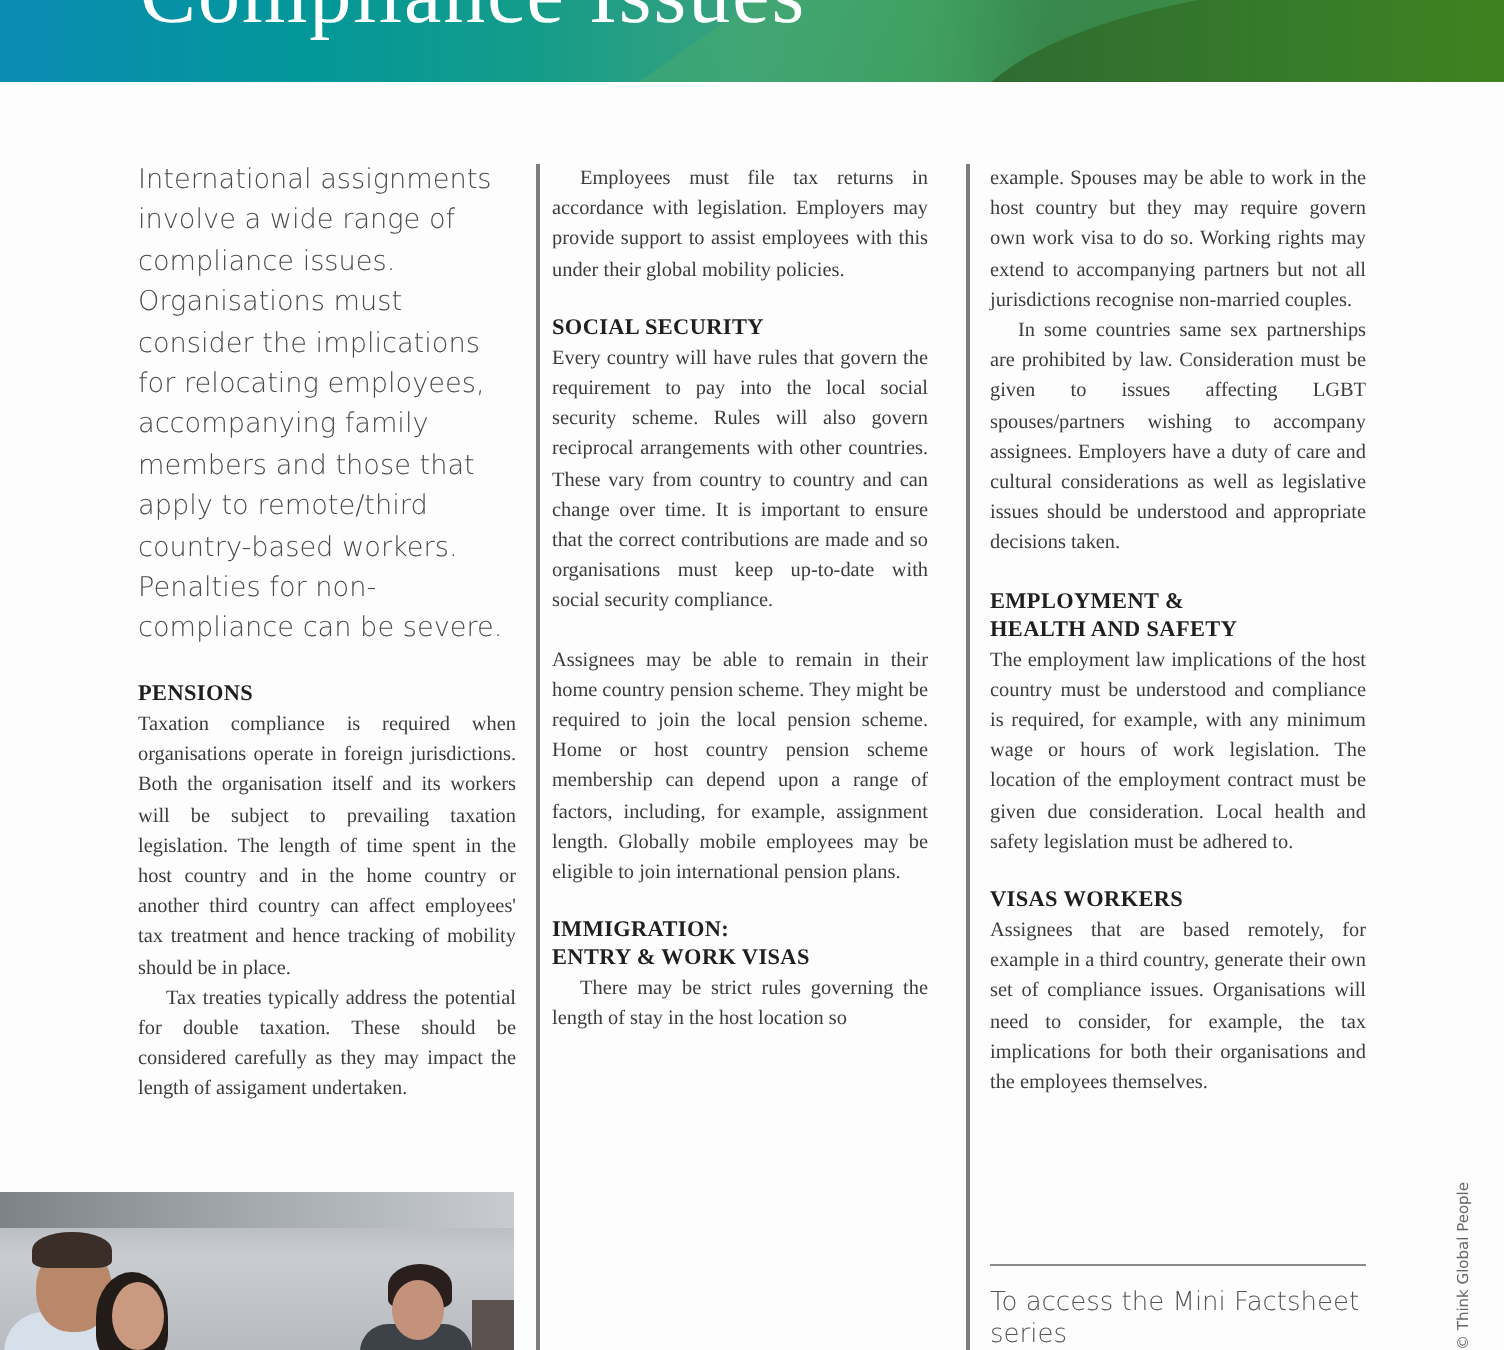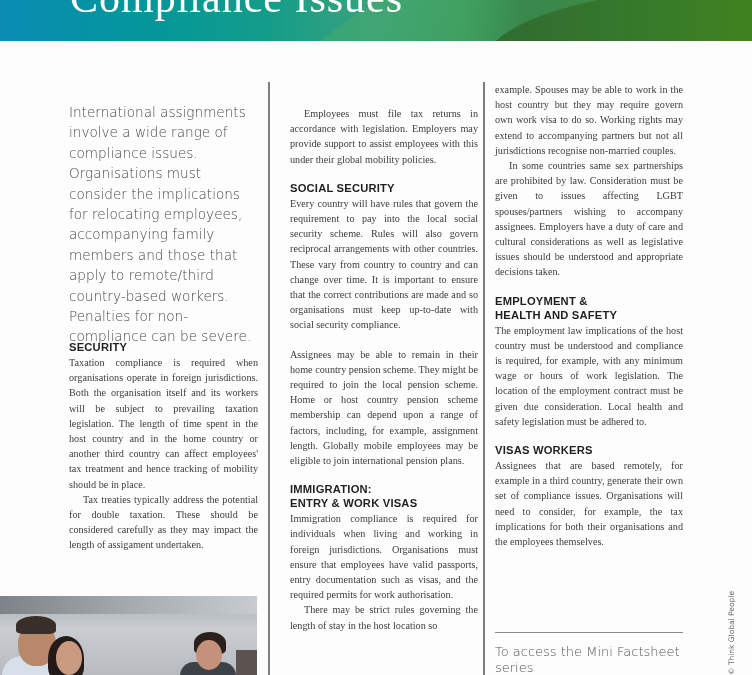--- a/index.html
+++ b/index.html
@@ -21,34 +21,34 @@
       border-top-left-radius: 260px 90px;
     }
     .header .title {
       position: absolute; left: 70px; top: -26px; font-family: "Liberation Serif", serif;
       font-size: 42px; color: #ffffff; white-space: nowrap; letter-spacing: 1px;
     }
 
     .intro {
       position: absolute; left: 69px; top: 80px; width: 192px;
       font-family: "DejaVu Sans", sans-serif; font-size: 13.6px; line-height: 20.4px;
-      color: #4a4a4a; font-weight: 300; margin-top: 22px;
+      color: #4a4a4a; font-weight: 300;
     }
 
     .col { position: absolute; }
     .col1 { left: 69px; top: 340px; width: 189px; }
-    .col2 { left: 290px; top: 82px; width: 188px; margin-top: 24px; }
+    .col2 { left: 276px; top: 82px; width: 188px; }
     .col3 { left: 495px; top: 82px; width: 188px; }
 
     .divider { position: absolute; top: 82px; width: 2px; height: 600px; background: #7d7d7d; }
     .divider.d1 { left: 268px; }
     .divider.d2 { left: 483px; }
 
     h3 {
-      font-family: Liberation Sans, sans-serif; font-weight: bold; font-size: 11.2px;
+      font-family: Liberation Serif, serif; font-weight: bold; font-size: 11.2px;
       line-height: 14px; color: #1f1f1f; letter-spacing: 0.2px; margin-bottom: 1px;
     }
     p {
       font-family: "Liberation Serif", serif; font-size: 10.2px; line-height: 15.2px;
       text-align: justify; color: #3c3c3c;
     }
     p.indent { text-indent: 14px; }
     .gap { height: 14px; }
 
     .photo {
@@ -88,21 +88,21 @@
   <div class="title">Compliance Issues</div>
 </div>
 
 <div class="intro">International assignments involve a wide range of compliance issues. Organisations must consider the implications for relocating employees, accompanying family members and those that apply to remote/third country-based workers. Penalties for non-compliance can be severe.</div>
 
 <div class="divider d1"></div>
 <div class="divider d2"></div>
 
 <div class="col col1">
   <section>
-    <h3>SECURITY</h3>
+    <h3>PENSIONS</h3>
     <p>Taxation compliance is required when organisations operate in foreign jurisdictions. Both the organisation itself and its workers will be subject to prevailing taxation legislation. The length of time spent in the host country and in the home country or another third country can affect employees' tax treatment and hence tracking of mobility should be in place.</p>
     <p class="indent">Tax treaties typically address the potential for double taxation. These should be considered carefully as they may impact the length of assigament undertaken.</p>
   </section>
 </div>
 
 <div class="col col2">
   <p class="indent">Employees must file tax returns in accordance with legislation. Employers may provide support to assist employees with this under their global mobility policies.</p>
   <div class="gap"></div>
   <section>
     <h3>SOCIAL SECURITY</h3>
@@ -111,21 +111,20 @@
   <div class="gap"></div>
   <section>
     <p>Assignees may be able to remain in their home country pension scheme. They might be required to join the local pension scheme. Home or host country pension scheme membership can depend upon a range of factors, including, for example, assignment length. Globally mobile employees may be eligible to join international pension plans.</p>
   </section>
   <div class="gap"></div>
   <section>
     <h3>
       <span>IMMIGRATION:</span><br>
       <span>ENTRY &amp; WORK VISAS</span>
     </h3>
-    <p>Immigration compliance is required for individuals when living and working in foreign jurisdictions. Organisations must ensure that employees have valid passports, entry documentation such as visas, and the required permits for work authorisation.</p>
     <p class="indent">There may be strict rules governing the length of stay in the host location so</p>
   </section>
 </div>
 
 <div class="col col3">
   <p>example. Spouses may be able to work in the host country but they may require govern own work visa to do so. Working rights may extend to accompanying partners but not all jurisdictions recognise non-married couples.</p>
   <p class="indent">In some countries same sex partnerships are prohibited by law. Consideration must be given to issues affecting LGBT spouses/partners wishing to accompany assignees. Employers have a duty of care and cultural considerations as well as legislative issues should be understood and appropriate decisions taken.</p>
   <div class="gap"></div>
   <section>
     <h3>

